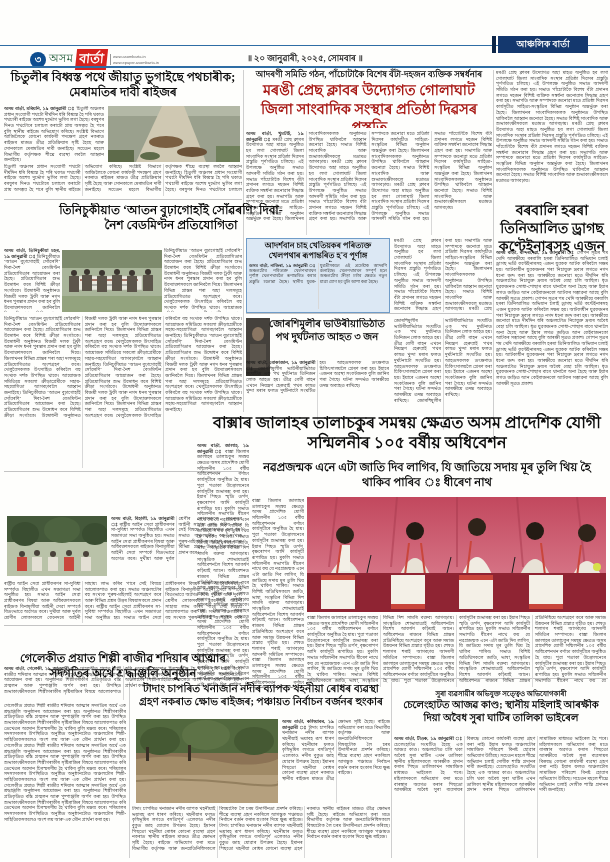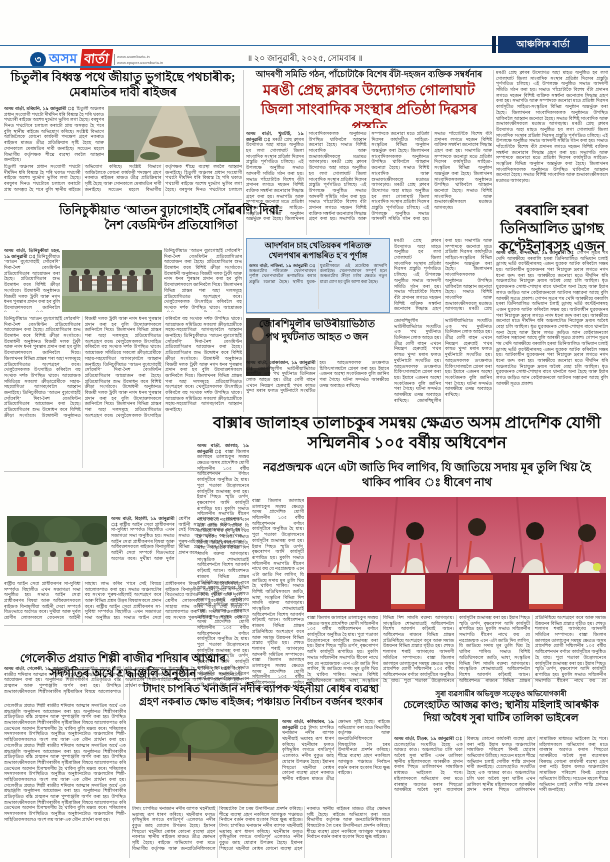--- a/index.html
+++ b/index.html
@@ -13,24 +13,24 @@
   .abs { position:absolute; }
 
   
   .rule-blue-thin { height:1px; background:#2e6da4; }
   .rule-blue-thick { height:2px; background:#2e6da4; }
   .page-badge {
     width:16px; height:16px; border-radius:50%; background:#0e4d8f; color:#fff;
     font-size:10px; font-weight:bold; text-align:center; line-height:16px;
     font-family:"Liberation Sans", sans-serif;
   }
-  .brand-black { font-size:13px; font-weight:bold; color:#3b82f6; letter-spacing:0.5px; }
+  .brand-black { font-size:11px; font-weight:normal; color:#14532d; letter-spacing:0.5px; }
   .brand-red   { font-size:13px; font-weight:bold; color:#fff; background:#d6231f; padding:0 3px; transform:skewX(-6deg); display:inline-block; }
   .site-lines  { font-size:4px; color:#666; line-height:1.4; border-left:1px solid #999; padding-left:2px; font-family:"Liberation Sans", sans-serif; }
-  .date-box { font-size:8.5px; font-weight:normal; color:#222; text-align:center; }
+  .date-box { font-size:8.5px; font-weight:bold; color:#222; text-align:center; }
   .section-box {
     background:#14386e; color:#fff; font-weight:bold; font-size:9px;
     text-align:center; line-height:17px; height:17px; padding:0 6px;
   }
   .section-accent { width:4px; height:17px; background:#0c2547; }
 
   
   .hl { font-weight:bold; text-align:center; color:#0b0b0b; line-height:1.28; overflow:hidden; }
   .hl-red { color:#a81a16; }
   .kicker { font-weight:bold; text-align:center; color:#111; overflow:hidden; }
@@ -164,21 +164,21 @@
   <div class="abs body-text cols3" style="left:4px; top:316px; width:238px; height:152px;">তিনিচুকীয়াত ‘আতন বুঢ়াগোহাঁই সোঁৱৰণি’ দিবা-নৈশ বেডমিণ্টন প্ৰতিযোগিতাৰ আয়োজন কৰা হৈছে। প্ৰতিযোগিতাৰ শুভ উদ্বোধন কৰে বিশিষ্ট ক্ৰীড়া সংগঠকে। উদ্বোধনী অনুষ্ঠানত বিজয়ী দলক ট্ৰফী আৰু নগদ ধনৰ পুৰস্কাৰ প্ৰদান কৰা হব বুলি উদ্যোক্তাসকলে জানিবলৈ দিয়ে। জিলাখনৰ বিভিন্ন প্ৰান্তৰ পৰা অহা দলসমূহে প্ৰতিযোগিতাত অংশগ্ৰহণ কৰে। খেলুৱৈসকলক উৎসাহিত কৰিবলৈ বহু সংখ্যক দৰ্শক উপস্থিত থাকে। আয়োজক সমিতিয়ে সকলো ক্ৰীড়াপ্ৰেমীকে সহায়-সহযোগিতা আগবঢ়াবলৈ আহ্বান জনাইছে। তিনিচুকীয়াত ‘আতন বুঢ়াগোহাঁই সোঁৱৰণি’ দিবা-নৈশ বেডমিণ্টন প্ৰতিযোগিতাৰ আয়োজন কৰা হৈছে। প্ৰতিযোগিতাৰ শুভ উদ্বোধন কৰে বিশিষ্ট ক্ৰীড়া সংগঠকে। উদ্বোধনী অনুষ্ঠানত বিজয়ী দলক ট্ৰফী আৰু নগদ ধনৰ পুৰস্কাৰ প্ৰদান কৰা হব বুলি উদ্যোক্তাসকলে জানিবলৈ দিয়ে। জিলাখনৰ বিভিন্ন প্ৰান্তৰ পৰা অহা দলসমূহে প্ৰতিযোগিতাত অংশগ্ৰহণ কৰে। খেলুৱৈসকলক উৎসাহিত কৰিবলৈ বহু সংখ্যক দৰ্শক উপস্থিত থাকে। আয়োজক সমিতিয়ে সকলো ক্ৰীড়াপ্ৰেমীকে সহায়-সহযোগিতা আগবঢ়াবলৈ আহ্বান জনাইছে। তিনিচুকীয়াত ‘আতন বুঢ়াগোহাঁই সোঁৱৰণি’ দিবা-নৈশ বেডমিণ্টন প্ৰতিযোগিতাৰ আয়োজন কৰা হৈছে। প্ৰতিযোগিতাৰ শুভ উদ্বোধন কৰে বিশিষ্ট ক্ৰীড়া সংগঠকে। উদ্বোধনী অনুষ্ঠানত বিজয়ী দলক ট্ৰফী আৰু নগদ ধনৰ পুৰস্কাৰ প্ৰদান কৰা হব বুলি উদ্যোক্তাসকলে জানিবলৈ দিয়ে। জিলাখনৰ বিভিন্ন প্ৰান্তৰ পৰা অহা দলসমূহে প্ৰতিযোগিতাত অংশগ্ৰহণ কৰে। খেলুৱৈসকলক উৎসাহিত কৰিবলৈ বহু সংখ্যক দৰ্শক উপস্থিত থাকে। আয়োজক সমিতিয়ে সকলো ক্ৰীড়াপ্ৰেমীকে সহায়-সহযোগিতা আগবঢ়াবলৈ আহ্বান জনাইছে। তিনিচুকীয়াত ‘আতন বুঢ়াগোহাঁই সোঁৱৰণি’ দিবা-নৈশ বেডমিণ্টন প্ৰতিযোগিতাৰ আয়োজন কৰা হৈছে। প্ৰতিযোগিতাৰ শুভ উদ্বোধন কৰে বিশিষ্ট ক্ৰীড়া সংগঠকে। উদ্বোধনী অনুষ্ঠানত বিজয়ী দলক ট্ৰফী আৰু নগদ ধনৰ পুৰস্কাৰ প্ৰদান কৰা হব বুলি উদ্যোক্তাসকলে জানিবলৈ দিয়ে। জিলাখনৰ বিভিন্ন প্ৰান্তৰ পৰা অহা দলসমূহে প্ৰতিযোগিতাত অংশগ্ৰহণ কৰে। খেলুৱৈসকলক উৎসাহিত কৰিবলৈ বহু সংখ্যক দৰ্শক উপস্থিত থাকে। আয়োজক সমিতিয়ে সকলো ক্ৰীড়াপ্ৰেমীকে সহায়-সহযোগিতা আগবঢ়াবলৈ আহ্বান জনাইছে।</div>
 
   <div class="abs photo" style="left:246px; top:318px; width:24px; height:58px;">
     <svg viewBox="0 0 24 58" preserveAspectRatio="none">
       <rect width="24" height="58" fill="#45413c"></rect>
       <ellipse cx="12" cy="16" rx="6" ry="7" fill="#8a7663"></ellipse>
       <rect x="4" y="26" width="16" height="24" fill="#5a544c"></rect>
       <rect y="50" width="24" height="8" fill="#33302c"></rect>
     </svg>
   </div>
-  <div class="abs hl" style="left:259px; top:318px; width:116px; height:38px; font-size:10px;">জোৰশিমুলীৰ ভাউৰীয়াভিঠাত পথ দুৰ্ঘটনাত আহত ৩ জন</div>
+  <div class="abs hl" style="left:269px; top:318px; width:116px; height:38px; font-size:10px;">জোৰশিমুলীৰ ভাউৰীয়াভিঠাত পথ দুৰ্ঘটনাত আহত ৩ জন</div>
   <div class="abs body-text cols2" style="left:246px; top:360px; width:143px; height:70px;">
     <span class="dateline">অসম বাৰ্তা, বোকাজান, ১৯ জানুৱাৰী ঃ</span>
     <span>জোৰশিমুলীৰ ভাউৰীয়াভিঠাত সংঘটিত এক পথ দুৰ্ঘটনাত তিনিজন লোক আহত হয়। তীব্ৰ বেগী বাহন এখনে নিয়ন্ত্ৰণ হেৰুৱাই পথৰ কাষত খুন্দা মৰাৰ ফলত দুৰ্ঘটনাটো সংঘটিত হয়। আহতসকলক তৎক্ষণাত চিকিৎসালয়লৈ প্ৰেৰণ কৰা হয়। ইয়াৰে এজনৰ অৱস্থা সংকটজনক বুলি জানিব পৰা গৈছে। ঘটনা সন্দৰ্ভত আৰক্ষীয়ে তদন্ত অব্যাহত ৰাখিছে।</span>
   </div>
   <div class="abs body-text cols2" style="left:394px; top:318px; width:98px; height:112px;">জোৰশিমুলীৰ ভাউৰীয়াভিঠাত সংঘটিত এক পথ দুৰ্ঘটনাত তিনিজন লোক আহত হয়। তীব্ৰ বেগী বাহন এখনে নিয়ন্ত্ৰণ হেৰুৱাই পথৰ কাষত খুন্দা মৰাৰ ফলত দুৰ্ঘটনাটো সংঘটিত হয়। আহতসকলক তৎক্ষণাত চিকিৎসালয়লৈ প্ৰেৰণ কৰা হয়। ইয়াৰে এজনৰ অৱস্থা সংকটজনক বুলি জানিব পৰা গৈছে। ঘটনা সন্দৰ্ভত আৰক্ষীয়ে তদন্ত অব্যাহত ৰাখিছে। জোৰশিমুলীৰ ভাউৰীয়াভিঠাত সংঘটিত এক পথ দুৰ্ঘটনাত তিনিজন লোক আহত হয়। তীব্ৰ বেগী বাহন এখনে নিয়ন্ত্ৰণ হেৰুৱাই পথৰ কাষত খুন্দা মৰাৰ ফলত দুৰ্ঘটনাটো সংঘটিত হয়। আহতসকলক তৎক্ষণাত চিকিৎসালয়লৈ প্ৰেৰণ কৰা হয়। ইয়াৰে এজনৰ অৱস্থা সংকটজনক বুলি জানিব পৰা গৈছে। ঘটনা সন্দৰ্ভত আৰক্ষীয়ে তদন্ত অব্যাহত ৰাখিছে।</div>
 
   <div class="abs photo" style="left:7px; top:516px; width:100px; height:60px;">
     <svg viewBox="0 0 100 60" preserveAspectRatio="none">
       <rect width="100" height="60" fill="#b9c2a8"></rect>
       <rect width="100" height="26" fill="#44583a"></rect>

